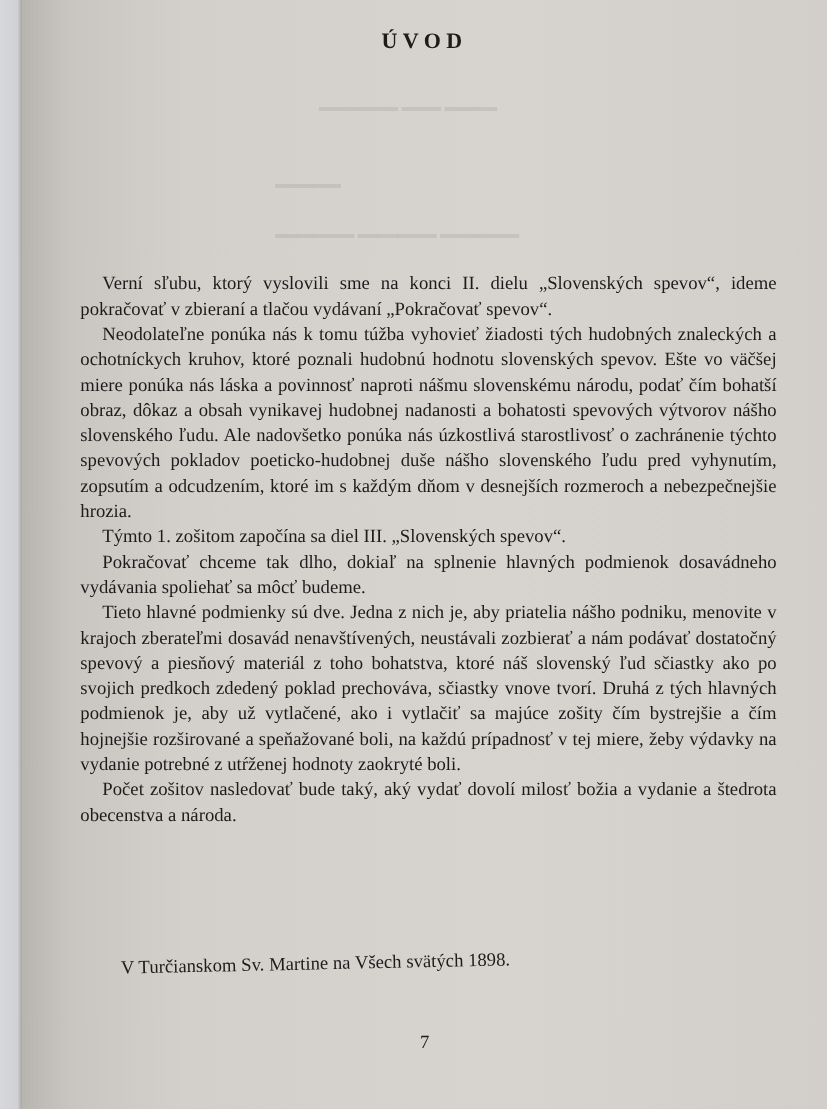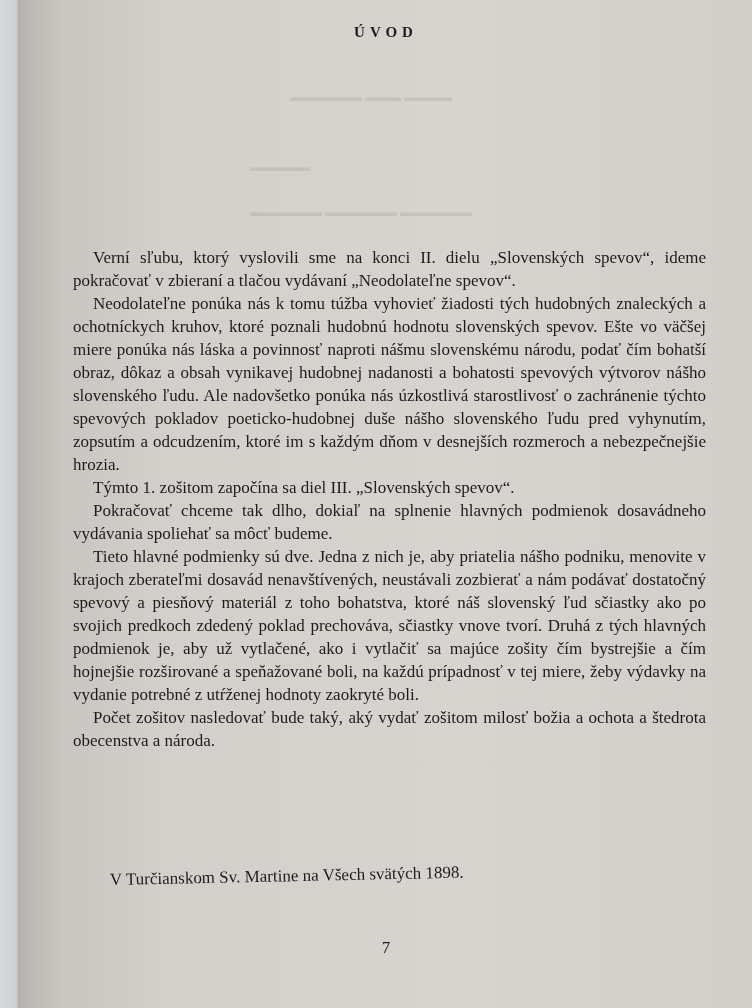--- a/index.html
+++ b/index.html
@@ -12,21 +12,21 @@
     position: absolute; left: 0; top: 0; width: 20px; height: 1008px;
     background: linear-gradient(to right, #d6d8dc 0%, #cfd1d4 80%, #a9a6a2 100%);
   }
   .page {
     position: absolute; left: 20px; top: 0; width: 732px; height: 1008px;
     background: linear-gradient(to right, #b8b4af 0%, #c9c6c1 6%, #d3d0cb 20%, #d7d4cf 60%, #d2cfca 100%);
     color: #1e1c1a;
   }
   .title {
     position: absolute; left: 0; width: 732px; top: 14px;
-    text-align: center; font-weight: bold; font-size: 15px; letter-spacing: 5px;
+    text-align: center; font-weight: bold; font-size: 20px; letter-spacing: 5px;
   }
   .ghost {
     position: absolute; color: rgba(80,78,74,0.12); font-size: 12px; font-weight: bold;
   }
   .body {
     position: absolute; left: 53px; top: 246px; width: 633px;
     font-size: 17px; line-height: 23px; text-align: justify;
   }
   .body p { margin: 0; text-indent: 20px; }
   .signoff {
@@ -40,23 +40,23 @@
 
 <div class="edge"></div>
 <div class="page">
   <div class="ghost" style="left:270px;top:90px">▬▬▬▬▬▬ ▬▬▬ ▬▬▬▬</div>
   <div class="ghost" style="left:230px;top:160px">▬▬▬▬▬</div>
   <div class="ghost" style="left:230px;top:205px">▬▬▬▬▬▬ ▬▬▬▬▬▬ ▬▬▬▬▬▬</div>
 
   <h1 class="title">ÚVOD</h1>
 
   <div class="body">
-    <p>Verní sľubu, ktorý vyslovili sme na konci II. dielu „Slovenských spevov“, ideme pokračovať v zbieraní a tlačou vydávaní „Neodolateľne spevov“.</p>
+    <p>Verní sľubu, ktorý vyslovili sme na konci II. dielu „Slovenských spevov“, ideme pokračovať v zbieraní a tlačou vydávaní „Pokračovať spevov“.</p>
     <p>Neodolateľne ponúka nás k tomu túžba vyhovieť žiadosti tých hudobných znaleckých a ochotníckych kruhov, ktoré poznali hudobnú hodnotu slovenských spevov. Ešte vo väčšej miere ponúka nás láska a povinnosť naproti nášmu slovenskému národu, podať čím bohatší obraz, dôkaz a obsah vynikavej hudobnej nadanosti a bohatosti spevových výtvorov nášho slovenského ľudu. Ale nadovšetko ponúka nás úzkostlivá starostlivosť o zachránenie týchto spevových pokladov poeticko-hudobnej duše nášho slovenského ľudu pred vyhynutím, zopsutím a odcudzením, ktoré im s každým dňom v desnejších rozmeroch a nebezpečnejšie hrozia.</p>
     <p>Týmto 1. zošitom započína sa diel III. „Slovenských spevov“.</p>
     <p>Pokračovať chceme tak dlho, dokiaľ na splnenie hlavných podmienok dosavádneho vydávania spoliehať sa môcť budeme.</p>
     <p>Tieto hlavné podmienky sú dve. Jedna z nich je, aby priatelia nášho podniku, menovite v krajoch zberateľmi dosavád nenavštívených, neustávali zozbierať a nám podávať dostatočný spevový a piesňový materiál z toho bohatstva, ktoré náš slovenský ľud sčiastky ako po svojich predkoch zdedený poklad prechováva, sčiastky vnove tvorí. Druhá z tých hlavných podmienok je, aby už vytlačené, ako i vytlačiť sa majúce zošity čím bystrejšie a čím hojnejšie rozširované a speňažované boli, na každú prípadnosť v tej miere, žeby výdavky na vydanie potrebné z utŕženej hodnoty zaokryté boli.</p>
-    <p>Počet zošitov nasledovať bude taký, aký vydať zošitom milosť božia a ochota a štedrota obecenstva a národa.</p>
+    <p>Počet zošitov nasledovať bude taký, aký vydať dovolí milosť božia a vydanie a štedrota obecenstva a národa.</p>
   </div>
 
   <div class="signoff">V Turčianskom Sv. Martine na Všech svätých 1898.</div>
   <div class="pagenum">7</div>
 </div>
 
 </body></html>

